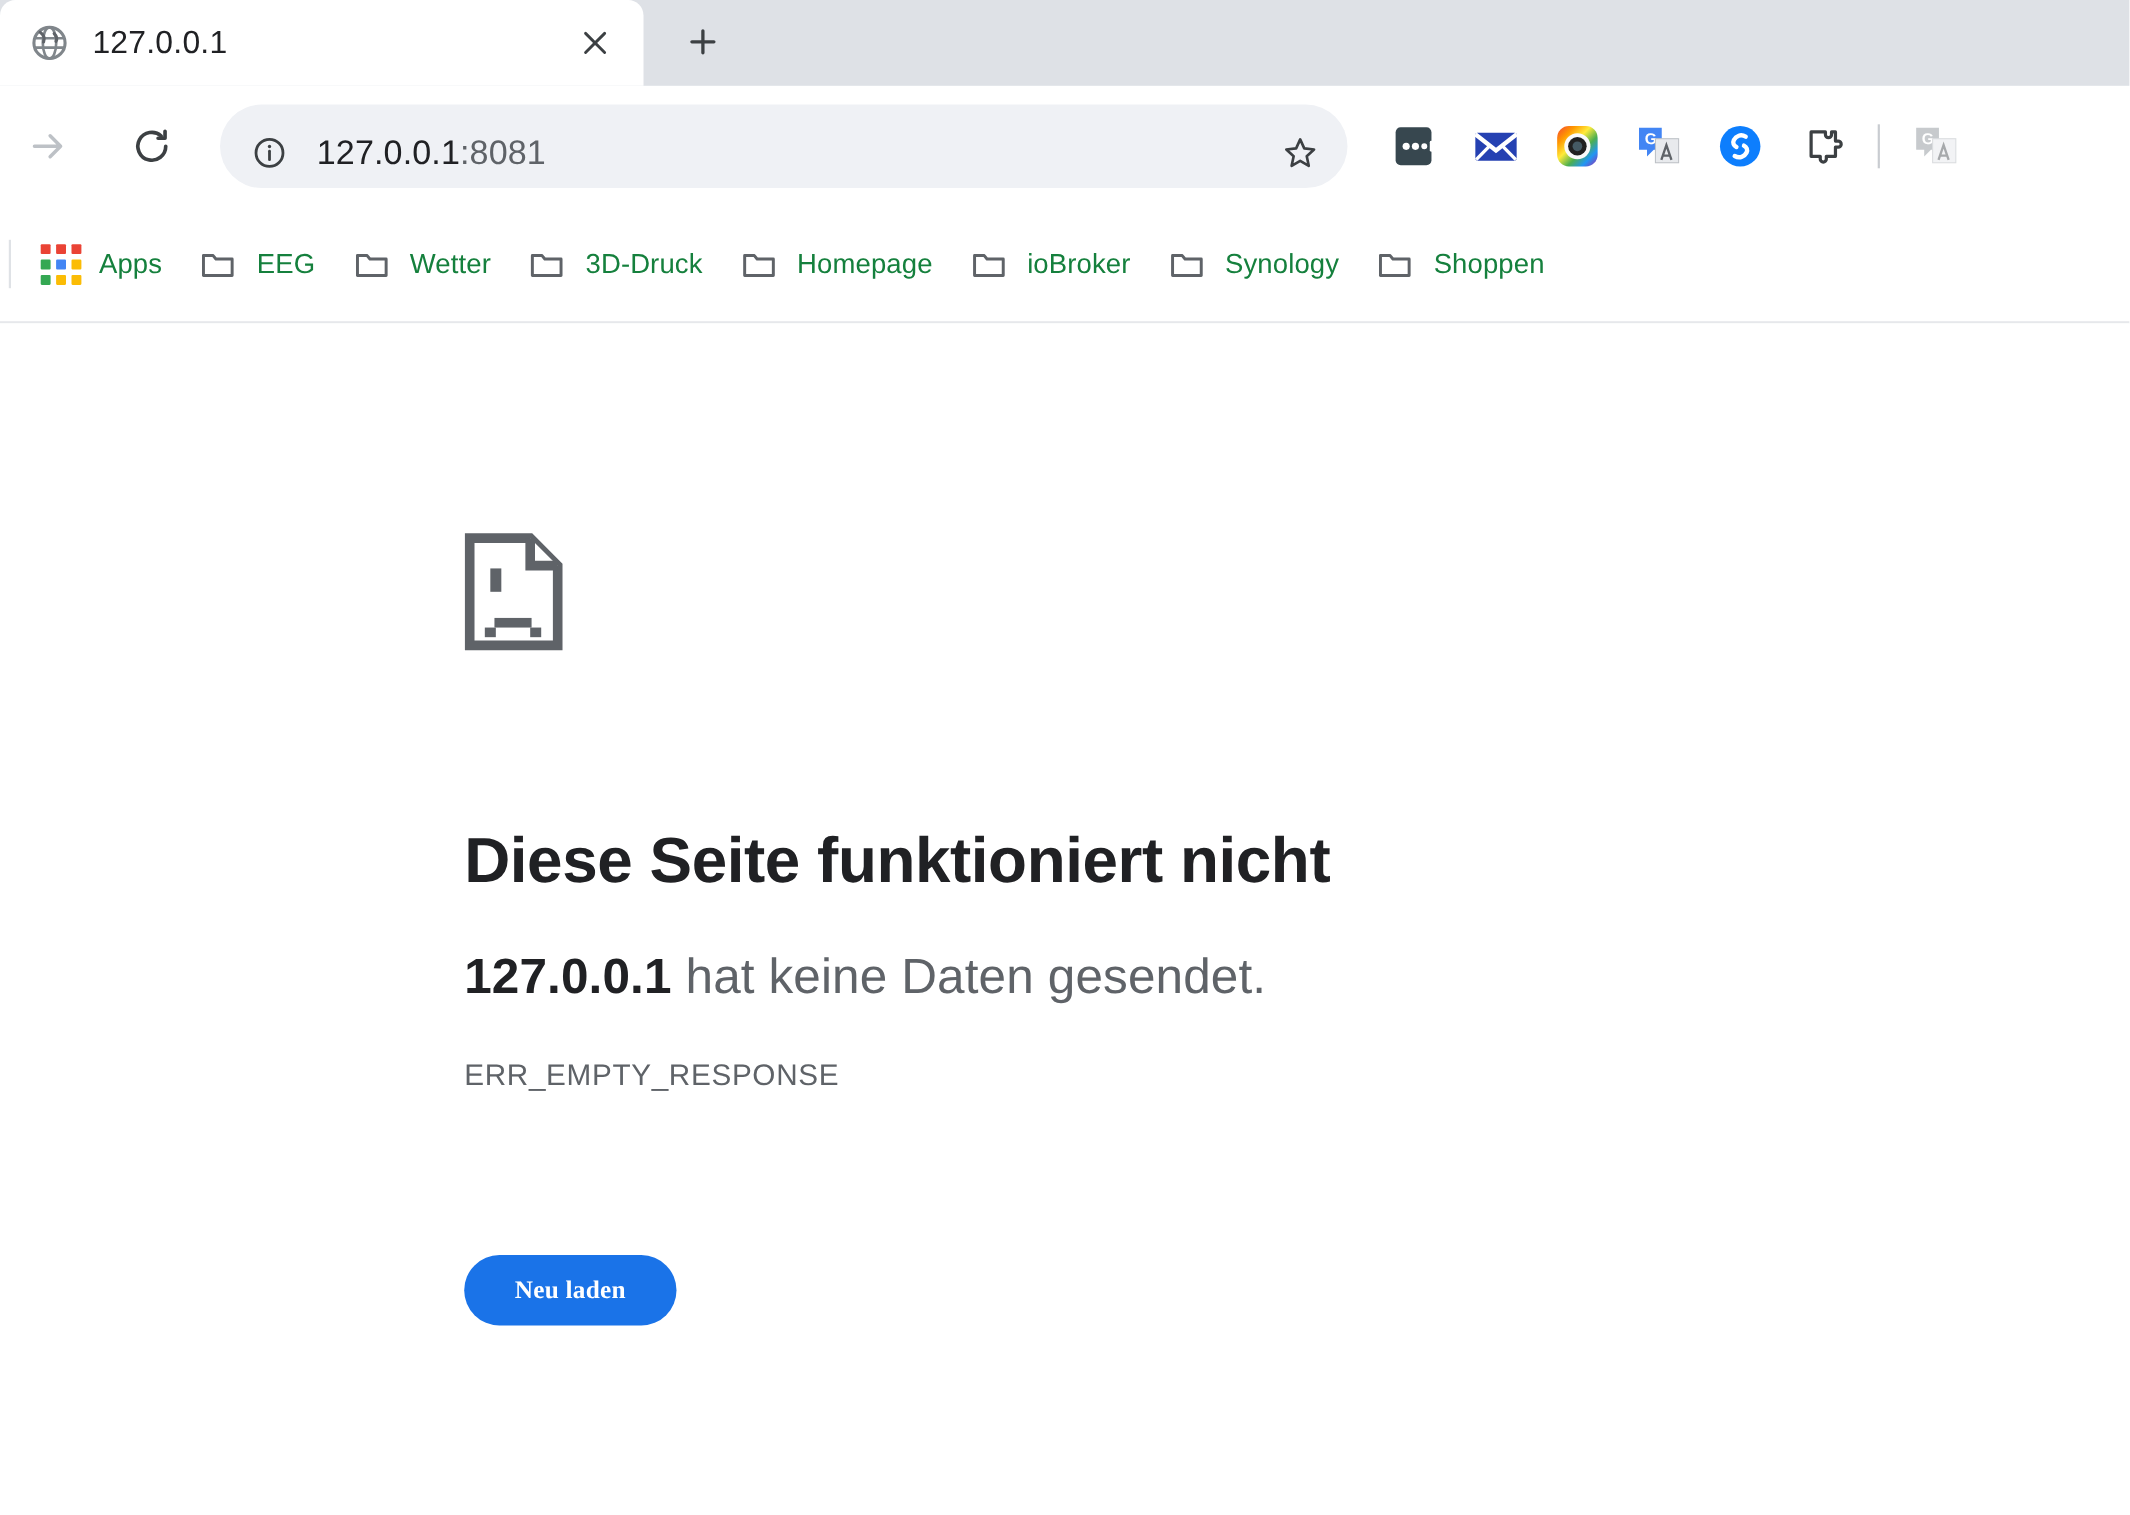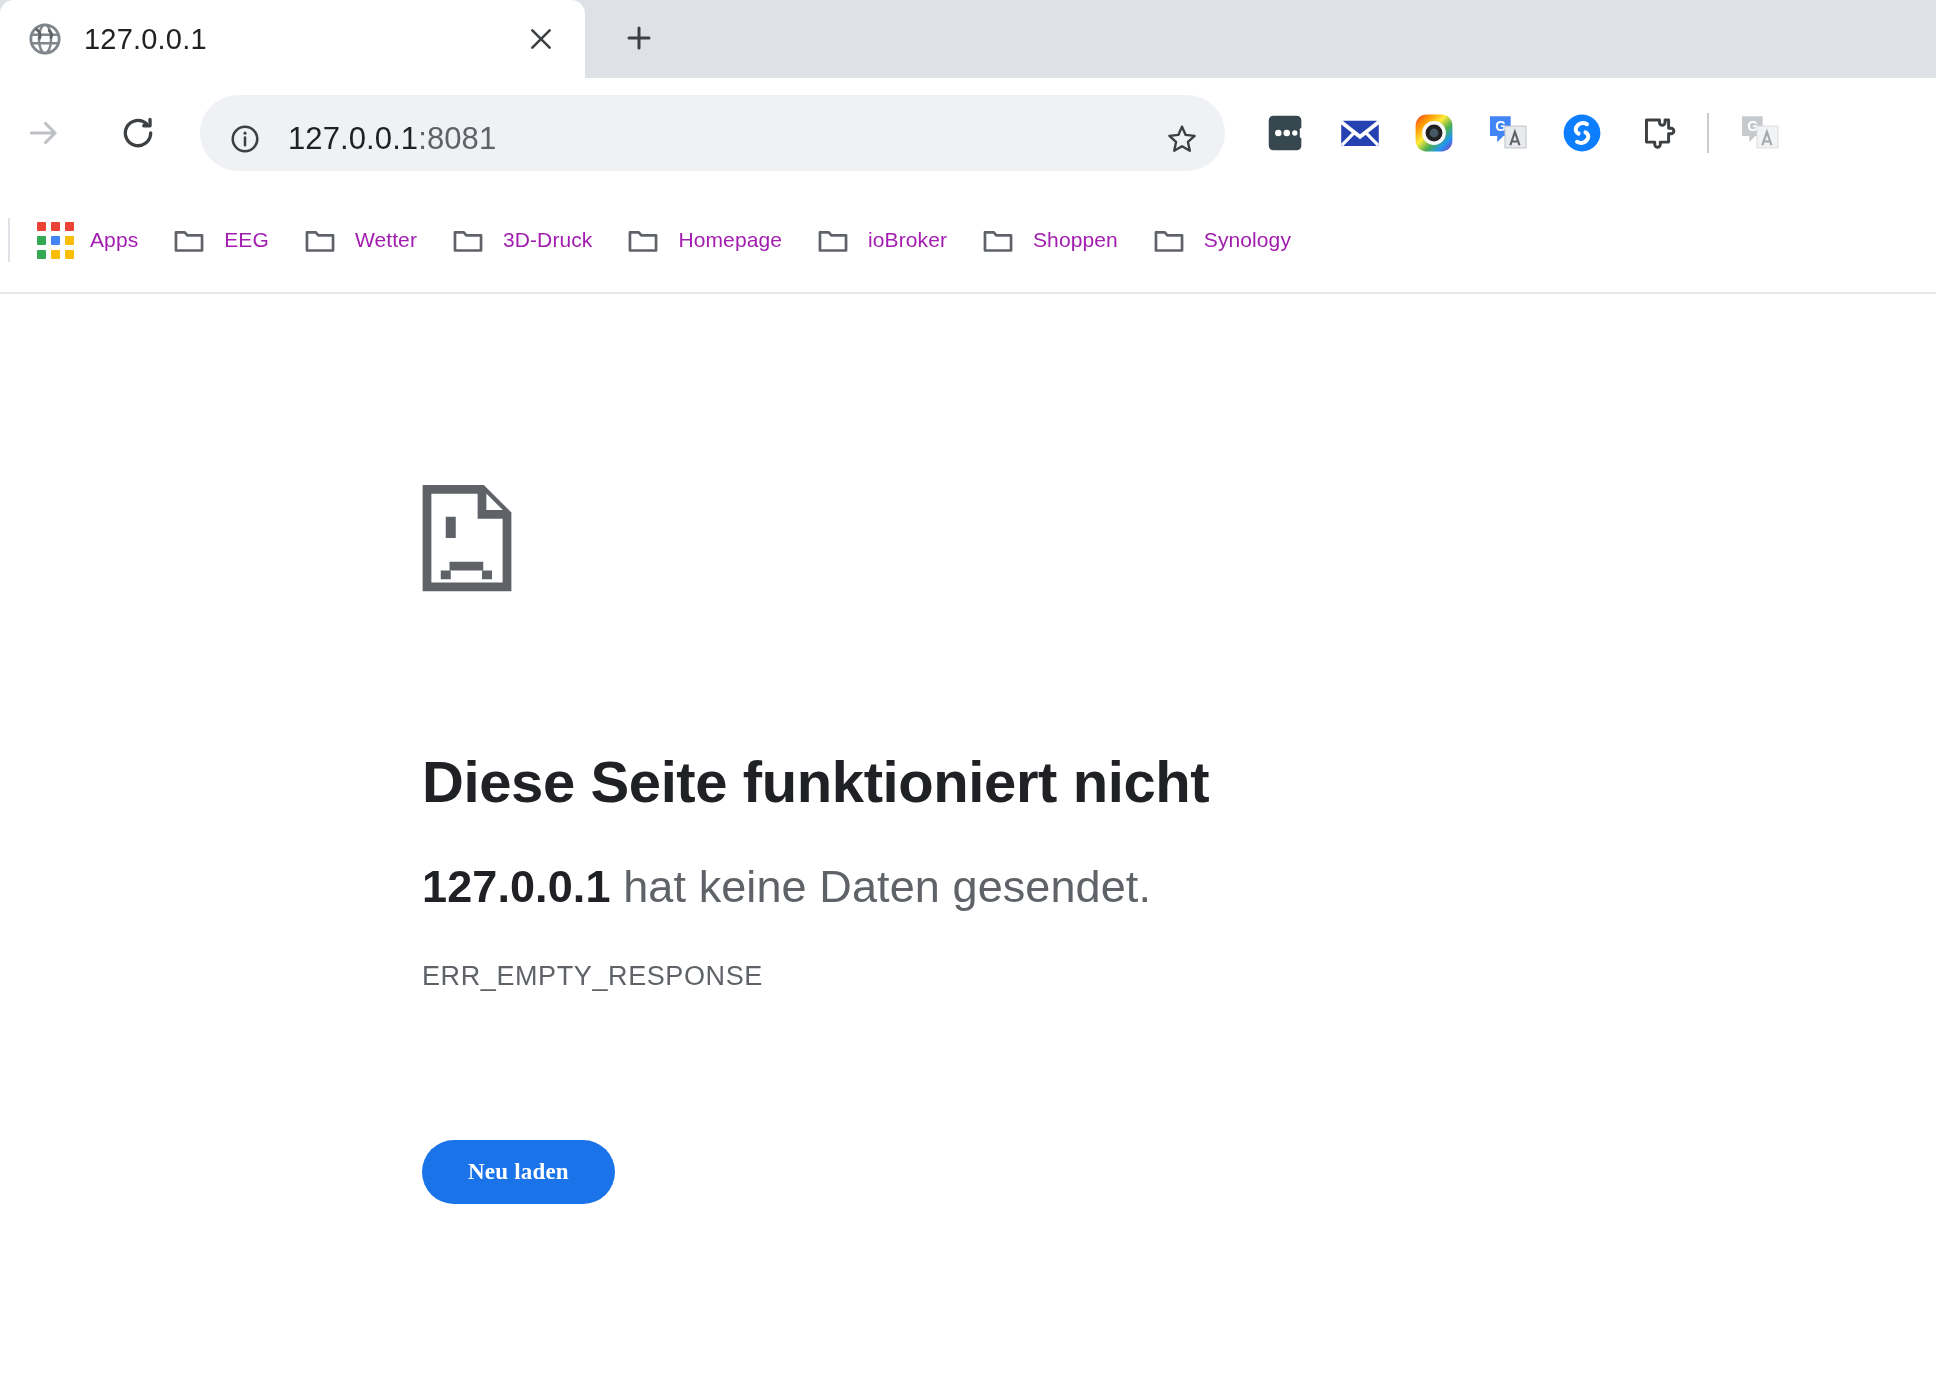--- a/index.html
+++ b/index.html
@@ -200,22 +200,22 @@
     display: flex;
     align-items: center;
     gap: 16px;
     padding: 10px 16px;
     border-radius: 8px;
     flex: 0 0 auto;
     cursor: pointer;
   }
 
   .bm-label {
-    font-size: 21px;
-    color: #a21caf;
+    font-size: 25px;
+    color: #15803d;
     letter-spacing: 0.1px;
   }
 
   .bm-icon {
     width: 38px;
     height: 38px;
     flex: 0 0 38px;
     display: flex;
     align-items: center;
     justify-content: center;
@@ -480,30 +480,30 @@
     </span>
     <span class="bm-label">ioBroker</span>
   </div>
 
   <div class="bm-item">
     <span class="bm-icon">
       <svg width="34" height="34" viewBox="0 0 24 24">
         <path d="M2.8 6.6 h6.2 l1.8 2.2 h10.4 v10.6 H2.8 Z" fill="none" stroke="#5f6368" stroke-width="1.9" stroke-linejoin="round"></path>
       </svg>
     </span>
+    <span class="bm-label">Synology</span>
+  </div>
+
+  <div class="bm-item">
+    <span class="bm-icon">
+      <svg width="34" height="34" viewBox="0 0 24 24">
+        <path d="M2.8 6.6 h6.2 l1.8 2.2 h10.4 v10.6 H2.8 Z" fill="none" stroke="#5f6368" stroke-width="1.9" stroke-linejoin="round"></path>
+      </svg>
+    </span>
     <span class="bm-label">Shoppen</span>
-  </div>
-
-  <div class="bm-item">
-    <span class="bm-icon">
-      <svg width="34" height="34" viewBox="0 0 24 24">
-        <path d="M2.8 6.6 h6.2 l1.8 2.2 h10.4 v10.6 H2.8 Z" fill="none" stroke="#5f6368" stroke-width="1.9" stroke-linejoin="round"></path>
-      </svg>
-    </span>
-    <span class="bm-label">Synology</span>
   </div>
 </div>
 
 <div class="page">
 
   <div class="err-icon">
     <svg width="90" height="108" viewBox="0 0 72 86">
       <path d="M4 4 H48 L68 24 V82 H4 Z" fill="none" stroke="#5f6368" stroke-width="7"></path>
       <path d="M48 4 V24 H68" fill="#ffffff" stroke="#5f6368" stroke-width="7" stroke-linejoin="miter"></path>
       <rect x="19" y="26" width="8" height="17" fill="#5f6368"></rect>

